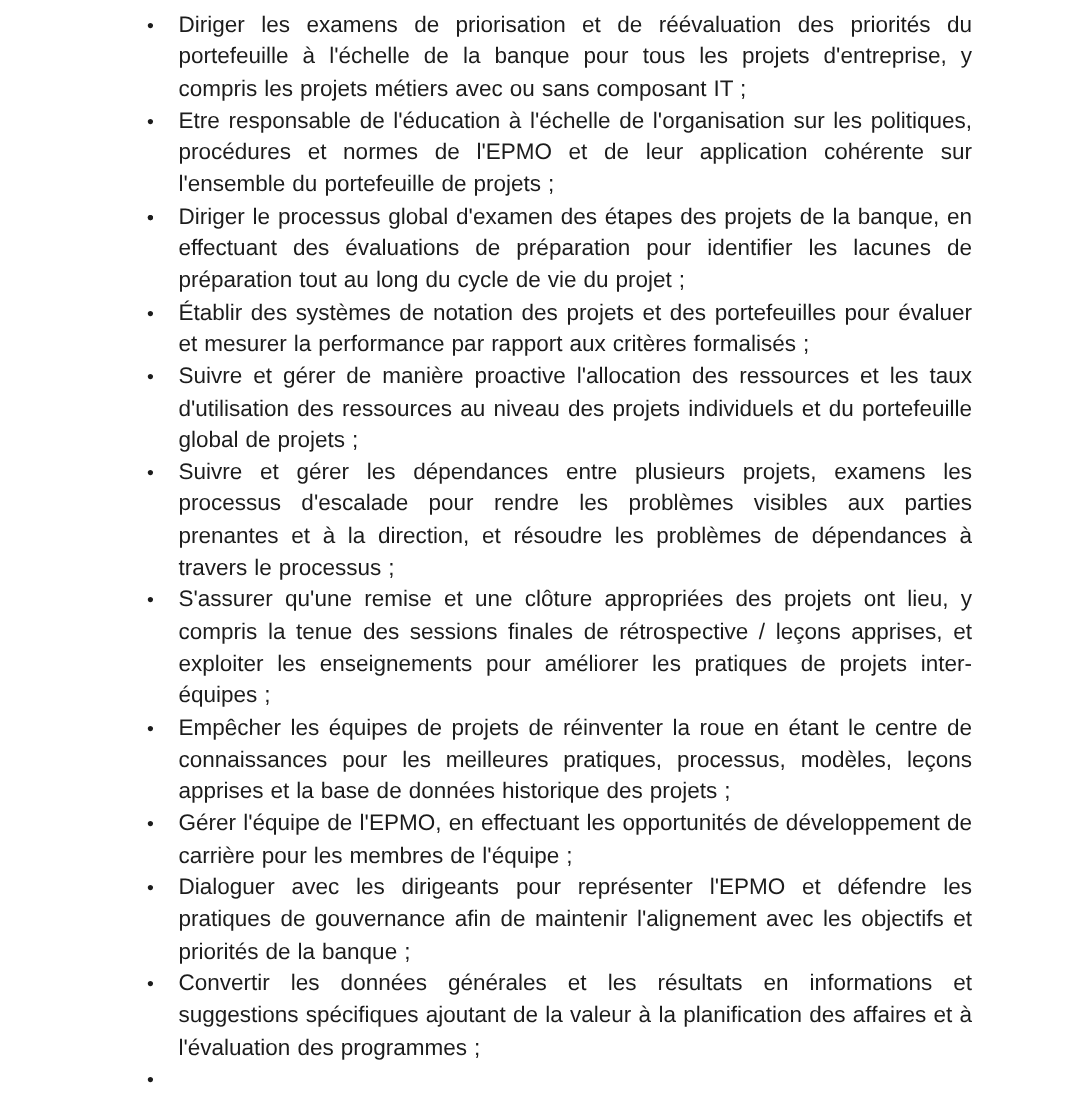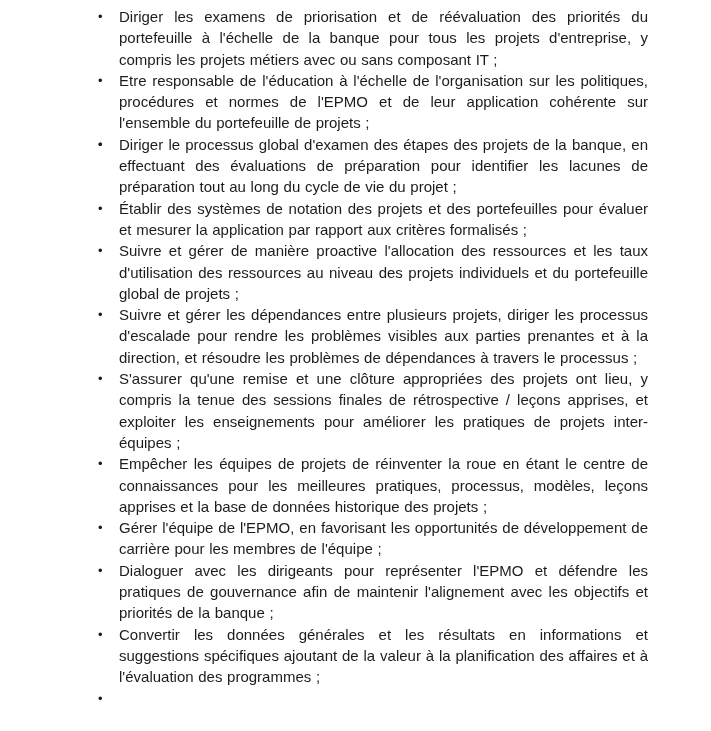--- a/index.html
+++ b/index.html
@@ -48,25 +48,25 @@
 </style>
 </head>
 <body>
 
 <div class="page">
   <ul class="bullet-list" id="bullet-list">
       <li><span class="marker">•</span><span>Diriger les examens de priorisation et de réévaluation des priorités du portefeuille à l'échelle de la banque pour tous les projets d'entreprise, y compris les projets métiers avec ou sans composant IT ;</span></li>
       <li><span class="marker">•</span><span>Etre responsable de l'éducation à l'échelle de l'organisation sur les politiques, procédures et normes de l'EPMO et de leur application cohérente sur l'ensemble du portefeuille de projets ;</span></li>
       <li><span class="marker">•</span></li>
       <li><span class="marker">•</span><span>Diriger le processus global d'examen des étapes des projets de la banque, en effectuant des évaluations de préparation pour identifier les lacunes de préparation tout au long du cycle de vie du projet ;</span></li>
-      <li><span class="marker">•</span><span>Établir des systèmes de notation des projets et des portefeuilles pour évaluer et mesurer la application par rapport aux critères formalisés ;</span></li>
+      <li><span class="marker">•</span><span>Établir des systèmes de notation des projets et des portefeuilles pour évaluer et mesurer la performance par rapport aux critères formalisés ;</span></li>
       <li><span class="marker">•</span><span>Suivre et gérer de manière proactive l'allocation des ressources et les taux d'utilisation des ressources au niveau des projets individuels et du portefeuille global de projets ;</span></li>
-      <li><span class="marker">•</span><span>Suivre et gérer les dépendances entre plusieurs projets, diriger les processus d'escalade pour rendre les problèmes visibles aux parties prenantes et à la direction, et résoudre les problèmes de dépendances à travers le processus ;</span></li>
+      <li><span class="marker">•</span><span>Suivre et gérer les dépendances entre plusieurs projets, examens les processus d'escalade pour rendre les problèmes visibles aux parties prenantes et à la direction, et résoudre les problèmes de dépendances à travers le processus ;</span></li>
       <li><span class="marker">•</span><span>S'assurer qu'une remise et une clôture appropriées des projets ont lieu, y compris la tenue des sessions finales de rétrospective / leçons apprises, et exploiter les enseignements pour améliorer les pratiques de projets inter-équipes ;</span></li>
       <li><span class="marker">•</span><span>Empêcher les équipes de projets de réinventer la roue en étant le centre de connaissances pour les meilleures pratiques, processus, modèles, leçons apprises et la base de données historique des projets ;</span></li>
-      <li><span class="marker">•</span><span>Gérer l'équipe de l'EPMO, en favorisant les opportunités de développement de carrière pour les membres de l'équipe ;</span></li>
+      <li><span class="marker">•</span><span>Gérer l'équipe de l'EPMO, en effectuant les opportunités de développement de carrière pour les membres de l'équipe ;</span></li>
       <li><span class="marker">•</span><span>Dialoguer avec les dirigeants pour représenter l'EPMO et défendre les pratiques de gouvernance afin de maintenir l'alignement avec les objectifs et priorités de la banque ;</span></li>
       <li><span class="marker">•</span><span>Convertir les données générales et les résultats en informations et suggestions spécifiques ajoutant de la valeur à la planification des affaires et à l'évaluation des programmes ;</span></li>
       <li>
         <span class="marker">•</span>
       </li>
     </ul>
 </div>
 
 </body></html>

